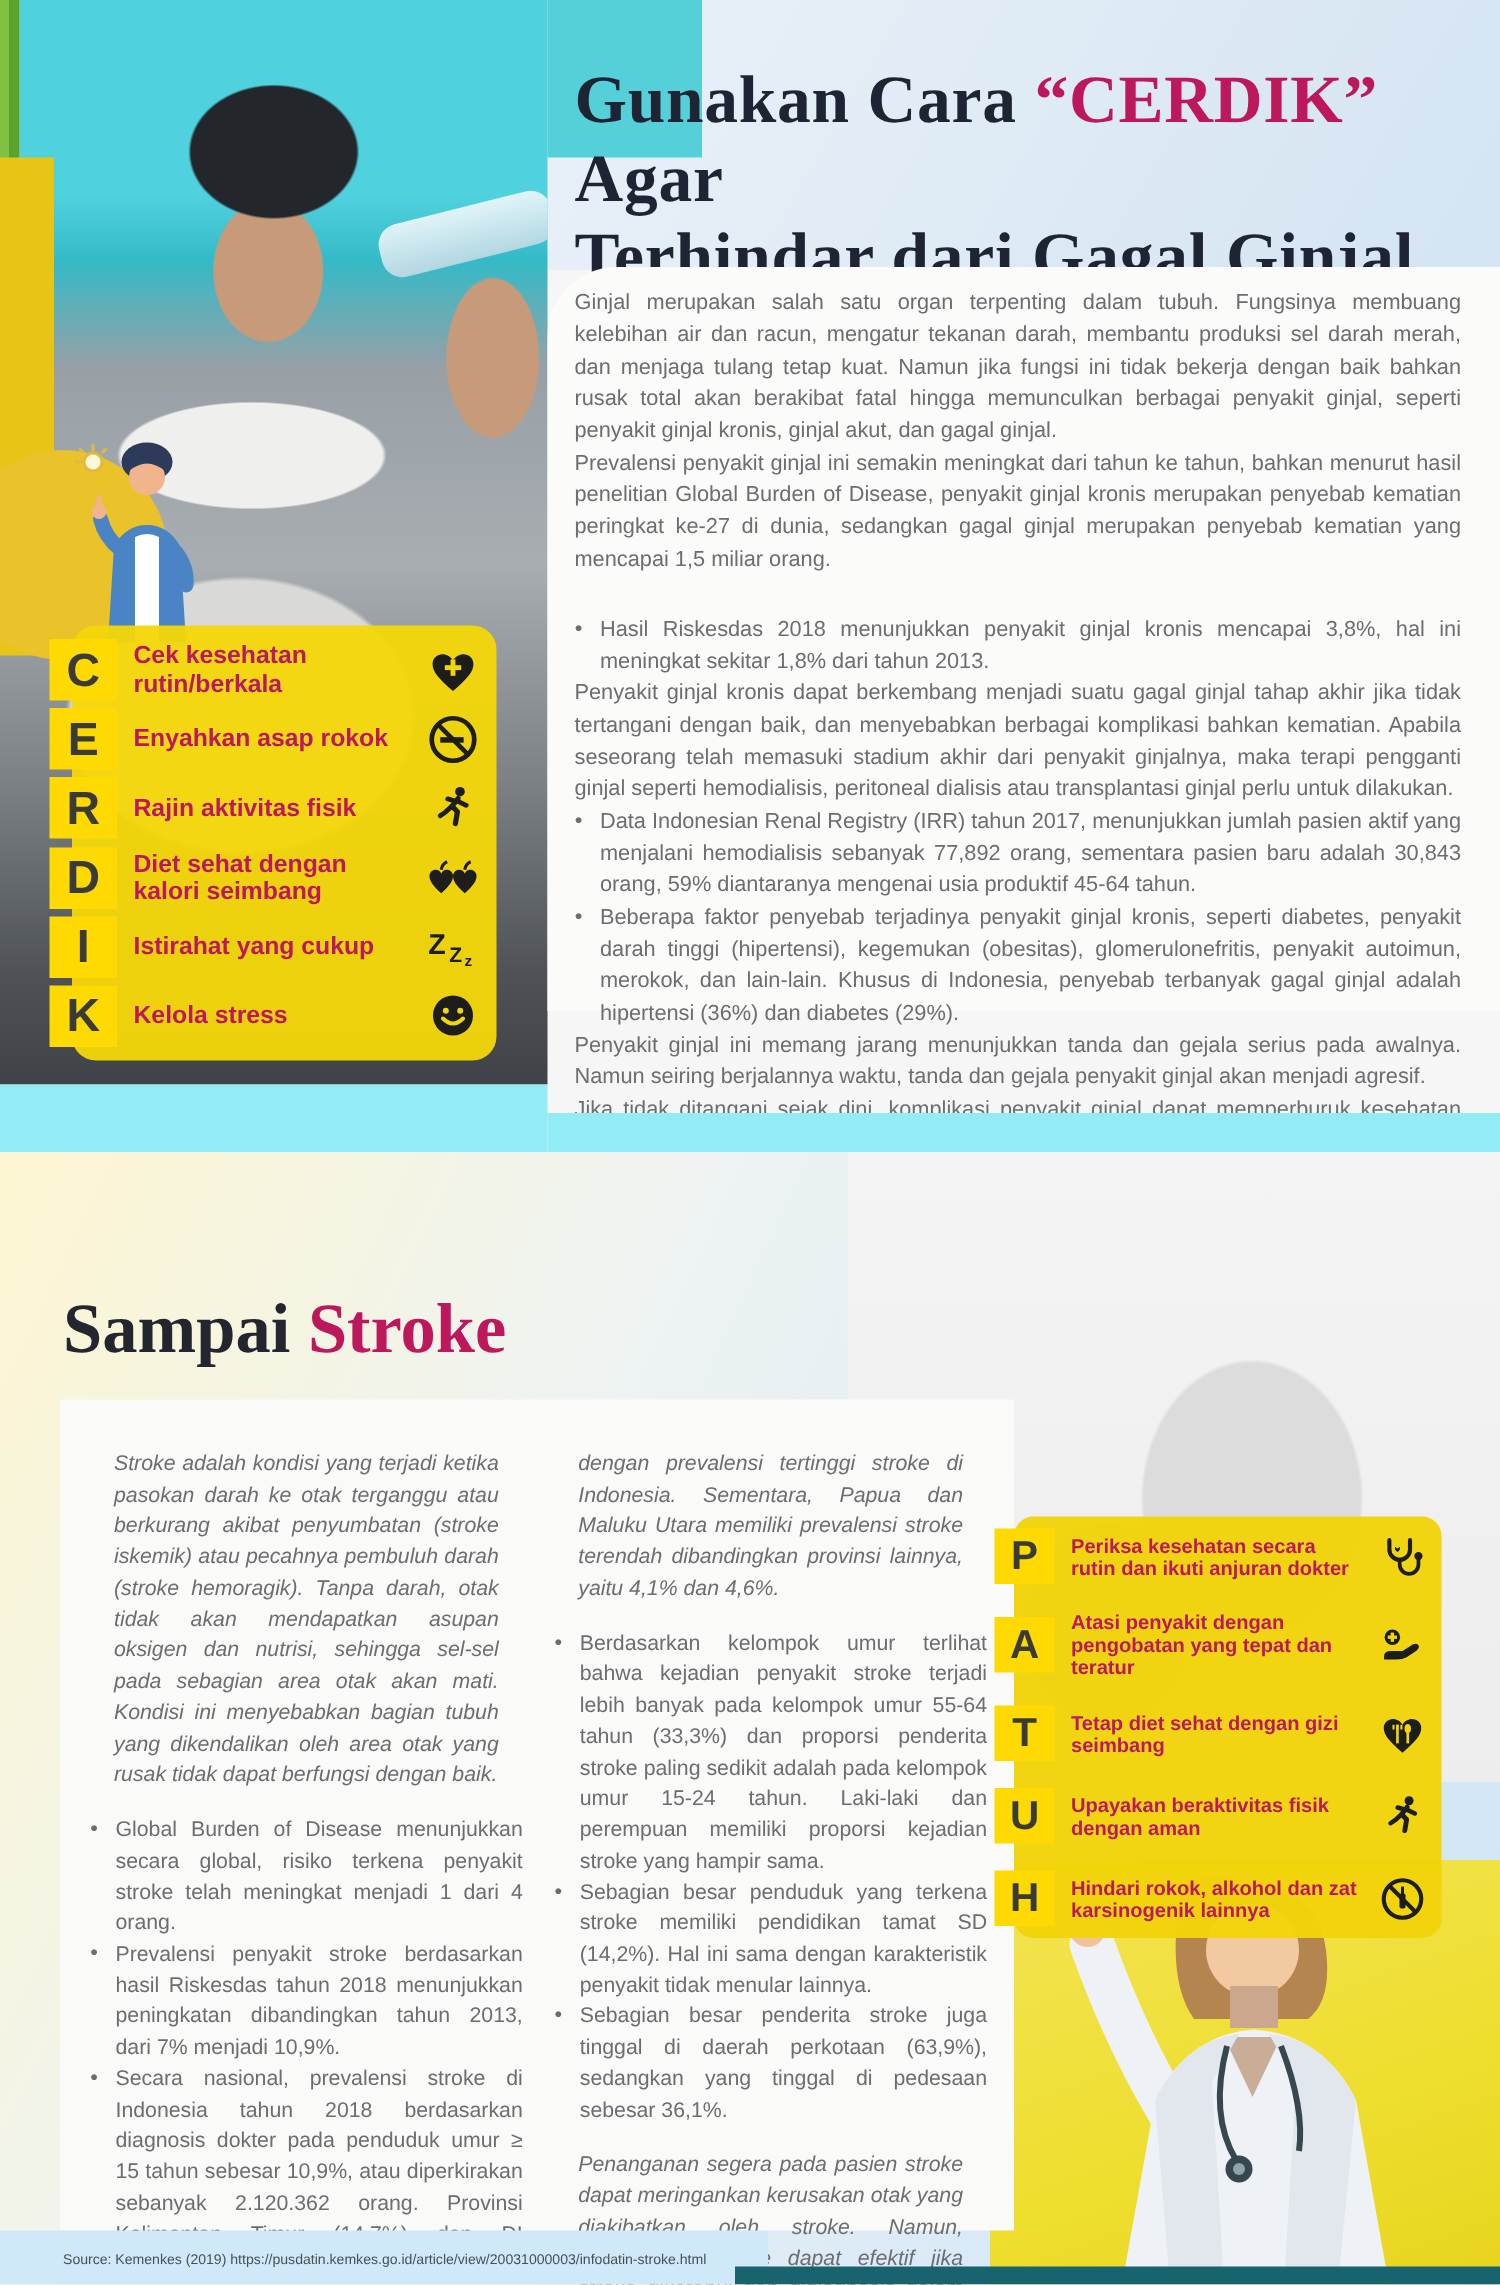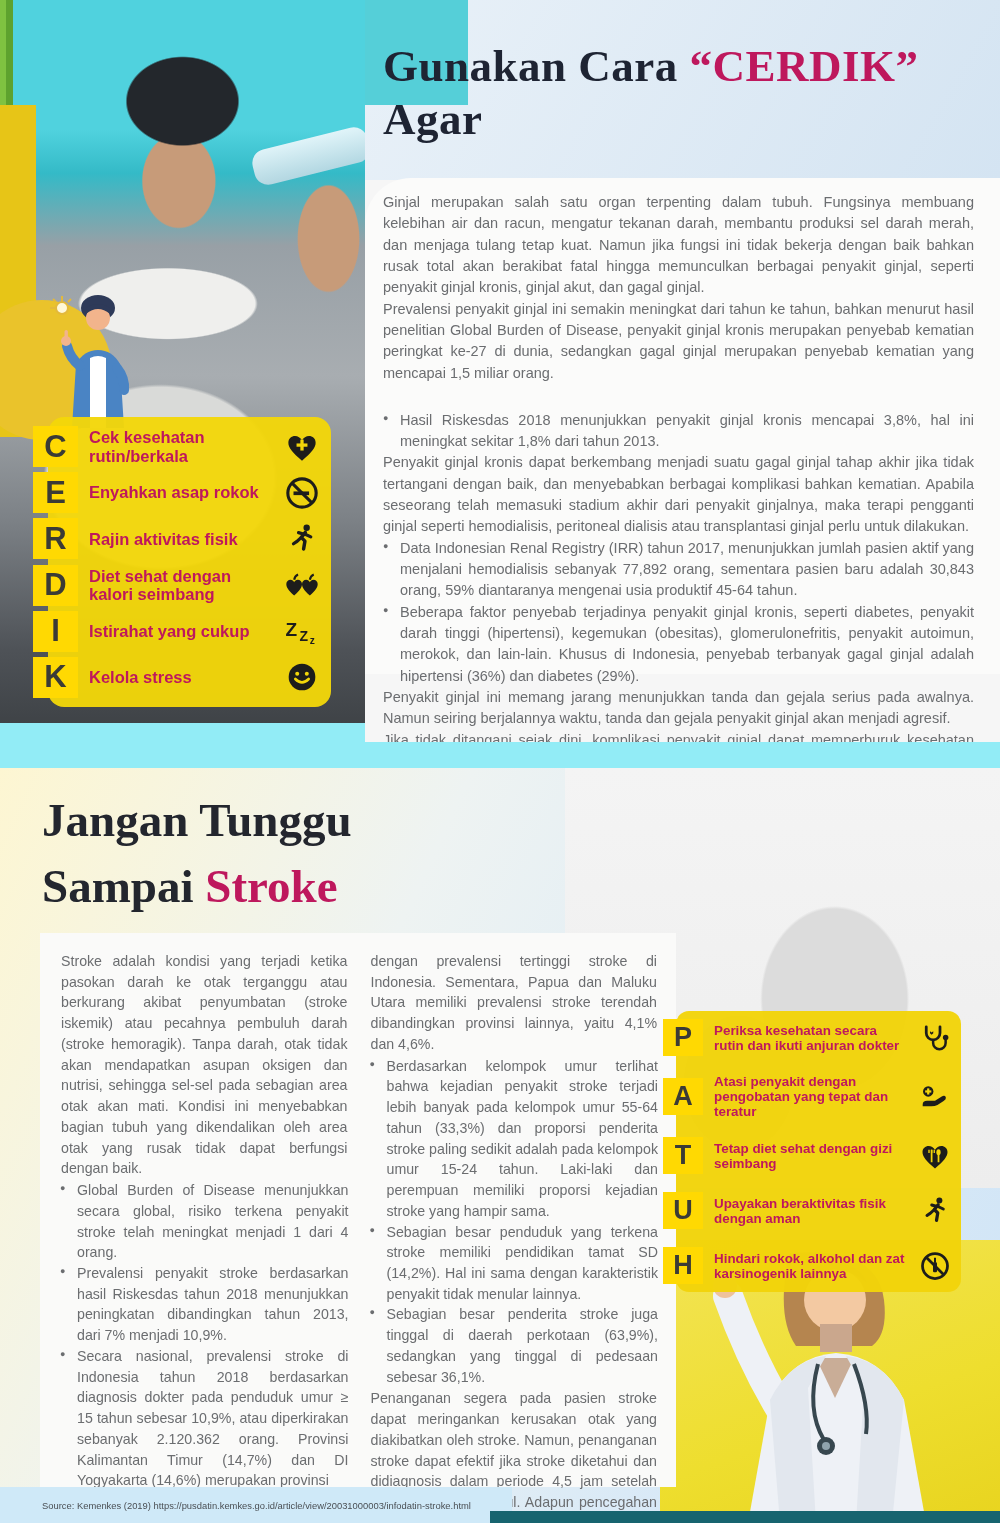--- a/index.html
+++ b/index.html
@@ -72,21 +72,21 @@
     background:linear-gradient(160deg,#f3e456 0%,#eede2e 60%,#e8d41f 100%);}
   .doctor-svg{position:absolute;right:-10px;bottom:0;}
 
   .title2{left:42px;top:788px;width:520px;font-family:"Liberation Serif",serif;
     font-weight:bold;font-size:47px;line-height:1.4;color:#23262e;}
 
   .stroke-panel{left:40px;top:933px;width:636px;height:554px;background:#fafaf9;
     box-sizing:border-box;padding:17px 18px 0 20px;display:flex;gap:21px;
     color:#6b6d70;font-size:14.2px;line-height:1.46;text-align:justify;}
   .stroke-col{flex:1;}
-  .stroke-col p{margin:1px;}
+  .stroke-col p{margin:16px;font-style:italic;}
 
   .patuh-card{left:676px;top:1011px;width:285px;height:281px;background:rgba(242,212,10,.97);
     border-radius:13px;display:flex;flex-direction:column;justify-content:space-between;
     padding:8px 9px 8px 0;box-sizing:border-box;}
   .patuh-card .letter-tab{flex:0 0 40px;height:37px;margin-left:-13px;font-size:27px;}
   .patuh-card .acro-label{font-size:13.4px;}
   .patuh-card .acro-icon{flex:0 0 34px;}
 
   .source2-band{left:0;top:1487px;width:512px;height:36px;background:#cfe9f8;
     display:flex;align-items:center;}
@@ -101,20 +101,21 @@
 
 <div class="abs photo-man">
   <div class="abs bottle"></div>
 </div>
 <div class="abs green-strip"></div>
 <div class="abs yellow-strip"></div>
 <div class="abs yellow-blob"></div>
 
 <div class="abs title1">
   <span>Gunakan Cara </span><span class="red">“CERDIK”</span><span> Agar</span><br>
+  <span>Terhindar dari Gagal Ginjal</span>
 </div>
 
 <div class="abs content-panel">
   <p>Ginjal merupakan salah satu organ terpenting dalam tubuh. Fungsinya membuang kelebihan air dan racun, mengatur tekanan darah, membantu produksi sel darah merah, dan menjaga tulang tetap kuat. Namun jika fungsi ini tidak bekerja dengan baik bahkan rusak total akan berakibat fatal hingga memunculkan berbagai penyakit ginjal, seperti penyakit ginjal kronis, ginjal akut, dan gagal ginjal.</p>
   <p>Prevalensi penyakit ginjal ini semakin meningkat dari tahun ke tahun, bahkan menurut hasil penelitian Global Burden of Disease, penyakit ginjal kronis merupakan penyebab kematian peringkat ke-27 di dunia, sedangkan gagal ginjal merupakan penyebab kematian yang mencapai 1,5 miliar orang.</p>
   <ul class="bullets mt26">
     <li>Hasil Riskesdas 2018 menunjukkan penyakit ginjal kronis mencapai 3,8%, hal ini meningkat sekitar 1,8% dari tahun 2013.</li>
   </ul>
   <p>Penyakit ginjal kronis dapat berkembang menjadi suatu gagal ginjal tahap akhir jika tidak tertangani dengan baik, dan menyebabkan berbagai komplikasi bahkan kematian. Apabila seseorang telah memasuki stadium akhir dari penyakit ginjalnya, maka terapi pengganti ginjal seperti hemodialisis, peritoneal dialisis atau transplantasi ginjal perlu untuk dilakukan.</p>
   <ul class="bullets">
@@ -250,21 +251,21 @@
     <path d="M196 118 L178 150 L186 285 L150 285 L140 162 Q160 122 196 118 Z" fill="#e2e7ee"></path>
     <path d="M216 118 L234 150 L226 285 L262 285 L274 162 Q254 122 216 118 Z" fill="#e2e7ee"></path>
     <path d="M188 126 Q176 172 194 202" stroke="#37474f" stroke-width="4" fill="none"></path>
     <circle cx="196" cy="208" r="9" fill="#37474f"></circle>
     <circle cx="196" cy="208" r="4" fill="#8fa3ad"></circle>
     <path d="M224 126 Q240 168 236 196" stroke="#37474f" stroke-width="4" fill="none"></path>
   </svg>
 </div>
 
 <div class="abs title2">
-  <span>Jangan Tunggu</span><br>
+  <br>
   <span>Sampai </span><span class="red">Stroke</span>
 </div>
 
 <div class="abs stroke-panel">
   <div class="stroke-col">
     <p>Stroke adalah kondisi yang terjadi ketika pasokan darah ke otak terganggu atau berkurang akibat penyumbatan (stroke iskemik) atau pecahnya pembuluh darah (stroke hemoragik). Tanpa darah, otak tidak akan mendapatkan asupan oksigen dan nutrisi, sehingga sel-sel pada sebagian area otak akan mati. Kondisi ini menyebabkan bagian tubuh yang dikendalikan oleh area otak yang rusak tidak dapat berfungsi dengan baik.</p>
     <ul class="bullets">
       <li>Global Burden of Disease menunjukkan secara global, risiko terkena penyakit stroke telah meningkat menjadi 1 dari 4 orang.</li>
       <li>Prevalensi penyakit stroke berdasarkan hasil Riskesdas tahun 2018 menunjukkan peningkatan dibandingkan tahun 2013, dari 7% menjadi 10,9%.</li>
       <li>Secara nasional, prevalensi stroke di Indonesia tahun 2018 berdasarkan diagnosis dokter pada penduduk umur ≥ 15 tahun sebesar 10,9%, atau diperkirakan sebanyak 2.120.362 orang. Provinsi Kalimantan Timur (14,7%) dan DI Yogyakarta (14,6%) merupakan provinsi</li>

